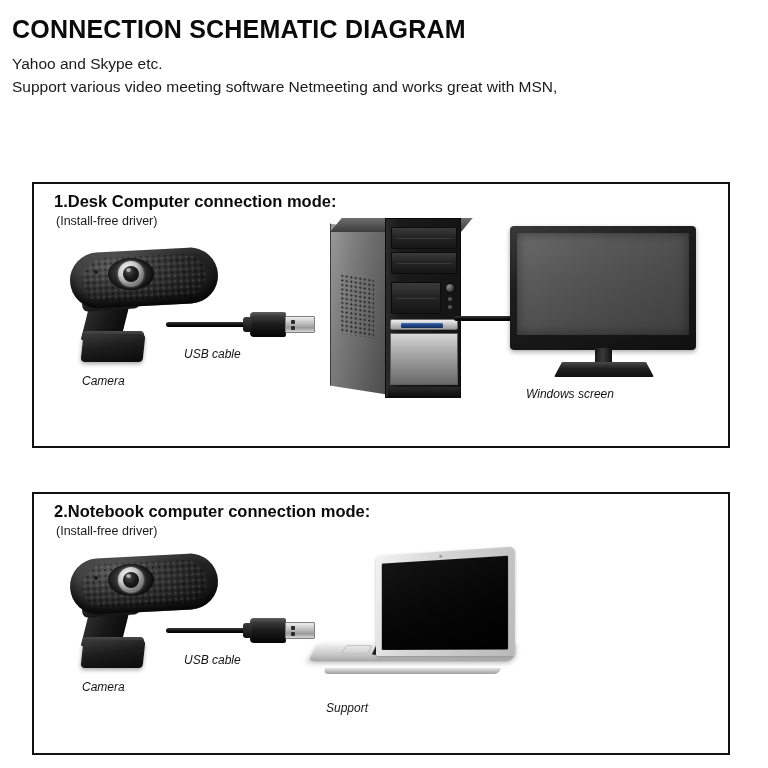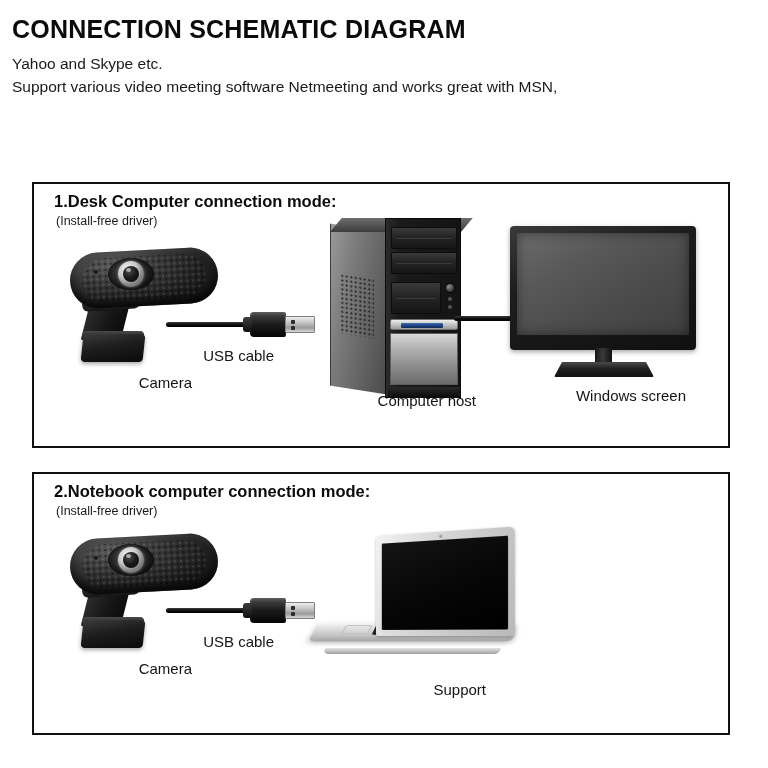--- a/index.html
+++ b/index.html
@@ -38,21 +38,21 @@
   
   .panel {
     position: absolute;
     left: 32px;
     width: 698px;
     border: 2.5px solid #111111;
     background: #ffffff;
     box-sizing: border-box;
   }
   #panel-desktop  { top: 182px; height: 266px; }
-  #panel-notebook { top: 472px; height: 263px; padding-left: 32px; }
+  #panel-notebook { top: 492px; height: 263px; padding-left: 32px; }
 
   .panel-title {
     position: absolute;
     left: 12px;
     top: 8px;
     font-size: 16.5px;
     font-weight: bold;
     color: #0b0b0b;
     white-space: nowrap;
     margin-left: 8px;
@@ -61,24 +61,25 @@
     position: absolute;
     left: 22px;
     top: 30px;
     font-size: 12.5px;
     color: #1a1a1a;
     white-space: nowrap;
   }
 
   .caption {
     position: absolute;
-    font-size: 15px;
+    font-size: 12px;
     color: #141414;
     white-space: nowrap;
-    text-align: right;
+    text-align: left;
+    font-style: italic;
   }
 
   
   .webcam { position: absolute; width: 170px; height: 130px; }
   .cam-body {
     position: absolute;
     left: 14px; top: 4px;
     width: 148px; height: 56px;
     border-radius: 28px / 28px;
     background:
@@ -457,21 +458,20 @@
       <div class="tower-power" style="left:59px; top:64px;"></div>
       <div class="tower-led" style="left:62px; top:78px;"></div>
       <div class="tower-led" style="left:62px; top:86px;"></div>
       <div class="tower-strip" style="left:4px; top:100px; width:68px; height:11px;">
         <div class="tower-strip-blue" style="left:10px; top:3px; width:42px; height:5px;"></div>
       </div>
       <div class="tower-lower" style="left:4px; top:114px; width:68px; height:52px;"></div>
       <div class="tower-base" style="left:2px; top:168px; width:72px; height:10px;"></div>
     </div>
   </div>
-  <div class="caption" style="left:282px; top:208px; width:160px;">Computer host</div>
 
   <div class="link-cable" style="left:420px; top:132px; width:92px;"></div>
 
   <div class="monitor" style="left:476px; top:42px;">
     <div class="mon-bezel">
       <div class="mon-screen"></div>
     </div>
     <div class="mon-neck"></div>
     <div class="mon-base"></div>
   </div>

